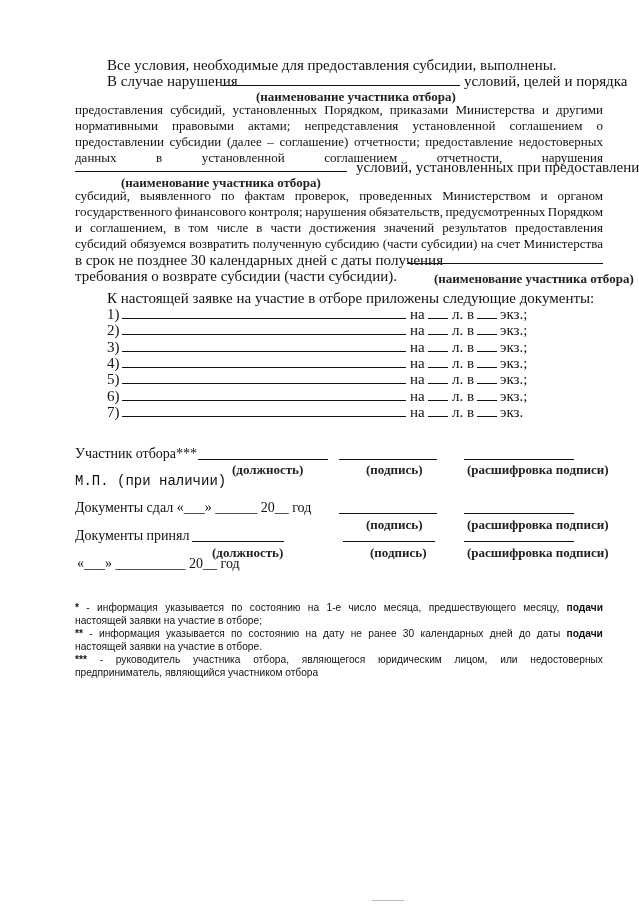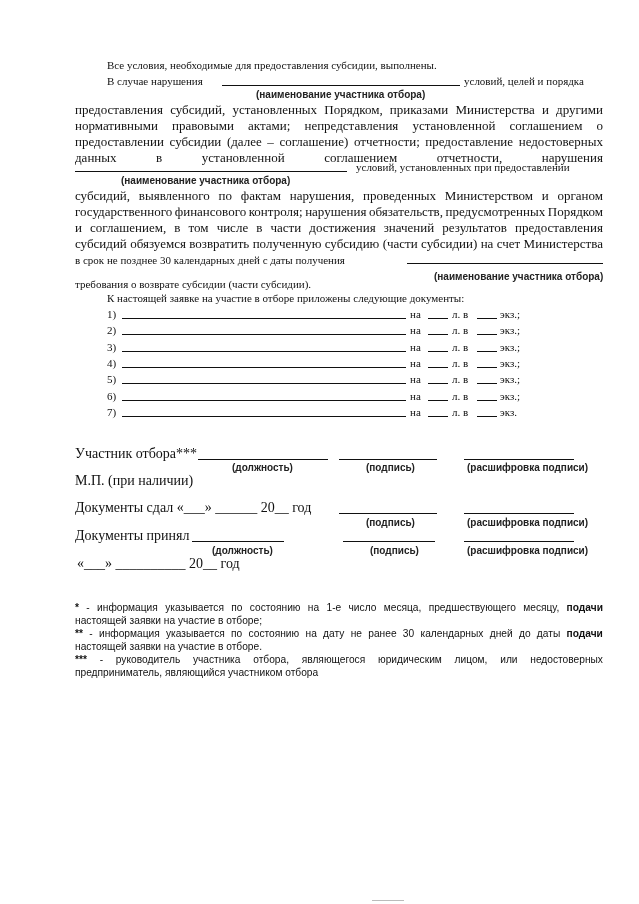--- a/index.html
+++ b/index.html
@@ -1,20 +1,20 @@
 <!DOCTYPE html>
 <html><head>
 <meta charset="utf-8">
 <style>
   html, body { margin: 0; padding: 0; background: #ffffff; }
   body { width: 639px; height: 904px; position: relative; overflow: hidden;
          font-family: "Liberation Serif", serif; color: #111; }
   .abs { position: absolute; white-space: nowrap; }
-  .t { font-size: 11px; line-height: 16px; }
-  .small { font-family: Liberation Sans, sans-serif; font-size: 10px; font-weight: bold; color: #222; }
+  .t { font-size: 15px; line-height: 16px; }
+  .small { font-family: Liberation Serif, serif; font-size: 13px; font-weight: bold; color: #222; }
   .line { position: absolute; border-bottom: 1px solid #111; height: 0; }
   .just { position: absolute; left: 75px; width: 528px; font-size: 13px; line-height: 16px;
           text-align: justify; text-align-last: justify; white-space: nowrap; }
   .jrow { display: flex; justify-content: space-between; }
   .sig { font-size: 14px; }
   .fn { position: absolute; left: 75px; width: 528px; font-family: "Liberation Sans", sans-serif;
         font-size: 10.2px; line-height: 13px; color: #111; }
   .fn .jl { display: flex; justify-content: space-between; }
   .fn .bold { font-weight: bold; }
 </style>
@@ -70,21 +70,21 @@
 <div class="line" style="left:75px; top:171px; width:272px;"></div>
 <div class="abs t" style="left:356px; top:159px;">условий, установленных при предоставлении</div>
 <div class="abs small" style="left:121px; top:175px;">(наименование участника отбора)</div>
 
 <div class="just" style="top:188px;">
   <div class="jrow" id="p2r0">
       <span>субсидий,</span>
       <span>выявленного</span>
       <span>по</span>
       <span>фактам</span>
-      <span>нарушения,</span>
+      <span>проверок,</span>
       <span>проведенных</span>
       <span>Министерством</span>
       <span>и</span>
       <span>органом</span>
     </div>
   <div class="jrow" id="p2r1">
       <span>государственного</span>
       <span>финансового</span>
       <span>контроля;</span>
       <span>нарушения</span>
@@ -114,21 +114,21 @@
       <span>(части</span>
       <span>субсидии)</span>
       <span>на</span>
       <span>счет</span>
       <span>Министерства</span>
     </div>
 </div>
 
 <div class="abs t" style="left:75px; top:252px;">в срок не позднее 30 календарных дней с даты получения</div>
 <div class="line" style="left:407px; top:263px; width:196px;"></div>
-<div class="abs t" style="left:75px; top:268px;margin-top:8px;">требования о возврате субсидии (части субсидии).</div>
+<div class="abs t" style="left:75px; top:268px;">требования о возврате субсидии (части субсидии).</div>
 <div class="abs small" style="left:434px; top:271px;">(наименование участника отбора)</div>
 
 <div class="abs t" style="left:107px; top:290px;">К настоящей заявке на участие в отборе приложены следующие документы:</div>
 <div id="attachments">
     <div class="abs t" style="left: 107px; top: 306px;">1)</div>
     <div class="line" style="left: 122px; top: 318px; width: 284px;"></div>
     <div class="abs t" style="left: 410px; top: 306px;">на</div>
     <div class="line" style="left: 428px; top: 318px; width: 20px;"></div>
     <div class="abs t" style="left: 452px; top: 306px;">л. в</div>
     <div class="line" style="left: 477px; top: 318px; width: 20px;"></div>
@@ -178,21 +178,21 @@
   </div>
 
 <div class="abs sig" style="left:75px; top:446px;">Участник отбора***</div>
 <div class="line" style="left:198px; top:459px; width:130px;"></div>
 <div class="line" style="left:339px; top:459px; width:98px;"></div>
 <div class="line" style="left:464px; top:459px; width:110px;"></div>
 <div class="abs small" style="left:232px; top:462px;">(должность)</div>
 <div class="abs small" style="left:366px; top:462px;">(подпись)</div>
 <div class="abs small" style="left:467px; top:462px;">(расшифровка подписи)</div>
 
-<div class="abs sig" style="left:75px; top:473px;">М.П. (при наличии)</div>
+<div class="abs sig" style="left:75px; top:473px;font-family:Liberation Mono, monospace;">М.П. (при наличии)</div>
 
 <div class="abs sig" style="left:75px; top:500px;">Документы сдал «___» ______ 20__ год</div>
 <div class="line" style="left:339px; top:513px; width:98px;"></div>
 <div class="line" style="left:464px; top:513px; width:110px;"></div>
 <div class="abs small" style="left:366px; top:517px;">(подпись)</div>
 <div class="abs small" style="left:467px; top:517px;">(расшифровка подписи)</div>
 
 <div class="abs sig" style="left:75px; top:528px;">Документы принял</div>
 <div class="line" style="left:192px; top:541px; width:92px;"></div>
 <div class="line" style="left:343px; top:541px; width:92px;"></div>

